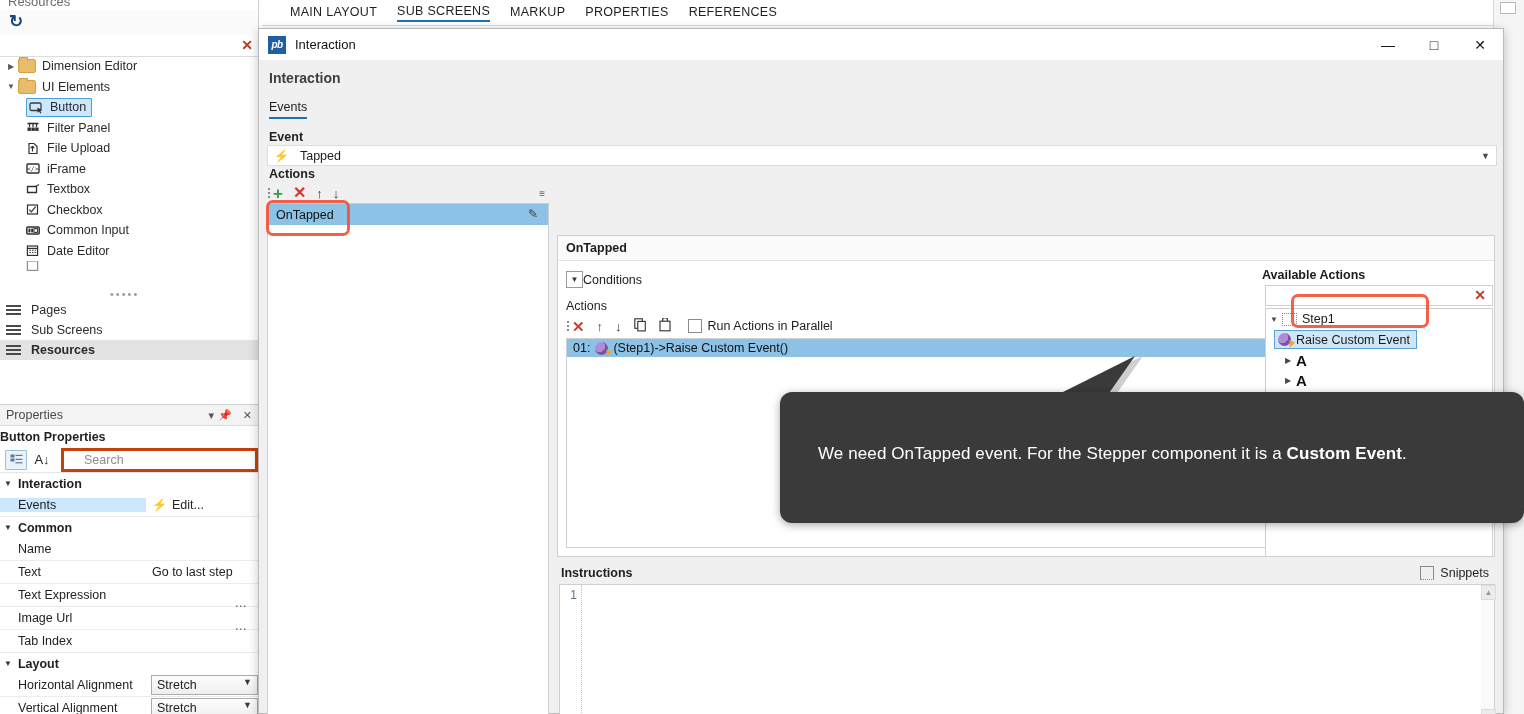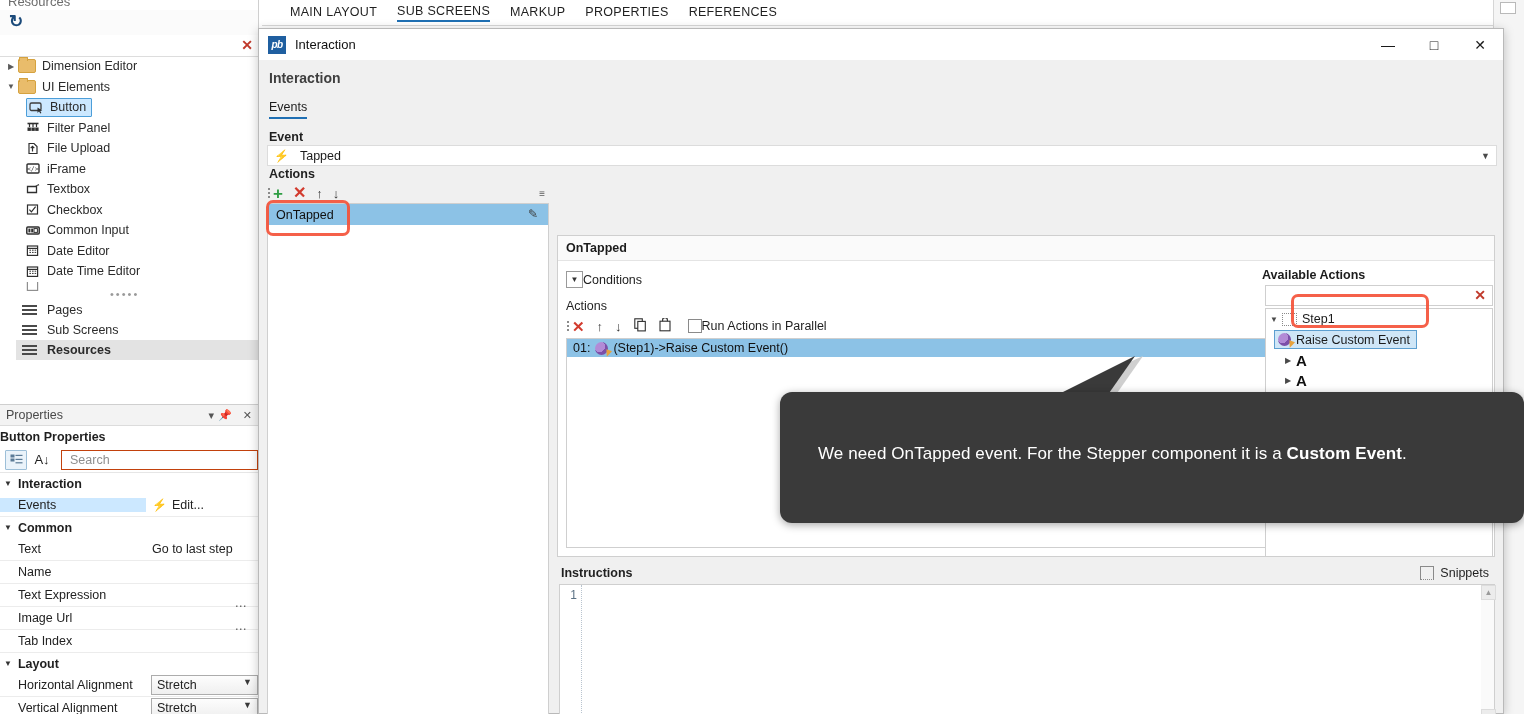--- a/index.html
+++ b/index.html
@@ -121,21 +121,20 @@
     height: 17px;
     border-radius: 1px;
   }
 
   
   #navstrip {
     position: absolute;
     left: 0; top: 300px;
     width: 258px; height: 100px;
     background: #ffffff;
-    margin-left: 16px;
   }
   .navrow {
     position: relative;
     height: 20px;
     display: flex;
     align-items: center;
     padding-left: 6px;
     font-size: 12.5px;
     color: #2b2b2b;
   }
@@ -204,24 +203,24 @@
     background: #eaf3fa;
     display:flex; align-items:center; justify-content:center;
     font-size: 10px; color: #2a4a66;
     border-radius: 1px;
   }
   .pt-btn.flat { border-color: transparent; background: transparent; font-size: 13px; color:#222; }
   #props-search {
     flex: 1;
     height: 18px;
     margin-left: 4px;
-    border: 1px solid #c2410c;
+    border: 3px solid #c2410c;
     background: #fff;
     display: flex; align-items: center;
-    padding-left: 8px;
+    padding-left: 20px;
     color: #8e8e8e;
     font-size: 12.5px;
     position: relative;
   }
   #props-search .x {
     position: absolute; right: -14px; top: -1px;
     color: #c0392b; font-size: 15px; font-weight: bold;
   }
   .pgroup {
     height: 21px;
@@ -429,21 +428,21 @@
     display: flex; align-items: center; gap: 12px;
     padding-left: 6px;
     box-sizing: border-box;
   }
   #actions-toolbar .grip {
     position: absolute; left: 1px; top: 4px;
     width: 2px; height: 12px;
     background: radial-gradient(#8b8b8b 40%, transparent 41%) 0 0/2px 4px repeat-y;
   }
   #actions-toolbar .ico { font-size: 13px; color: #2f2f2f; line-height: 1; }
-  #actions-toolbar .cbwrap { display:flex; align-items:center; margin-left: 4px; }
+  #actions-toolbar .cbwrap { display:flex; align-items:center; gap:6px; margin-left: 4px; }
   #actions-toolbar .cb {
     width: 12px; height: 12px;
     border: 1px solid #8a8a8a;
     background: #fff;
   }
   #actions-toolbar .ovf { position: absolute; right: 4px; top: 5px; color: #5a5a5a; font-size: 10px; }
 
   #actions-list {
     position: absolute; left: 8px; top: 102px;
     width: 920px; height: 210px;
@@ -733,30 +732,20 @@
         <span class="gico">
           <svg width="15" height="13" viewBox="0 0 15 13">
               <rect x="1.4" y="2" width="10.2" height="9.4" fill="none" stroke="#2f2f2f" stroke-width="1.2"></rect>
               <path d="M1.4 4.4 H11.6" stroke="#2f2f2f" stroke-width="1.2"></path>
               <path d="M3.4 6.2 h1.6 M6 6.2 h1.6 M8.6 6.2 h1.6 M3.4 8.4 h1.6 M6 8.4 h1.6 M8.6 8.4 h1.6" stroke="#2f2f2f" stroke-width="1"></path>
             </svg>
         </span>
         <span>Date Editor</span>
       </div>
 
-      <div class="tnode leaf">
-        <span class="gico">
-          <svg width="15" height="13" viewBox="0 0 15 13">
-              <rect x="1.4" y="2" width="10.2" height="9.4" fill="none" stroke="#2f2f2f" stroke-width="1.2"></rect>
-              <path d="M1.4 4.4 H11.6" stroke="#2f2f2f" stroke-width="1.2"></path>
-              <path d="M3.4 6.2 h1.6 M6 6.2 h1.6 M8.6 6.2 h1.6 M3.4 8.4 h1.6 M6 8.4 h1.6 M8.6 8.4 h1.6" stroke="#2f2f2f" stroke-width="1"></path>
-            </svg>
-        </span>
-        <span>Date Time Editor</span>
-      </div>
 
       <div class="tnode leaf" style="height:10px;overflow:hidden;">
         <span class="gico">
           <svg width="15" height="13" viewBox="0 0 15 13">
               <rect x="1.4" y="1" width="10.2" height="9.4" fill="none" stroke="#8f8f8f" stroke-width="1.2"></rect>
             </svg>
         </span>
       </div>
     </div>
 
@@ -815,26 +804,26 @@
       <div class="v">
         <span class="bolt">⚡</span><span>Edit...</span>
       </div>
     </div>
 
     <div class="pgroup">
       <span class="tri">▼</span>
       <span>Common</span>
     </div>
     <div class="prow">
+      <div class="k">Name</div>
+      <div class="v"></div>
+    </div>
+    <div class="prow">
       <div class="k">Text</div>
       <div class="v">Go to last step</div>
-    </div>
-    <div class="prow">
-      <div class="k">Name</div>
-      <div class="v"></div>
     </div>
     <div class="prow">
       <div class="k">Text Expression</div>
       <div class="v">
           <span class="ellip">…</span>
         </div>
     </div>
     <div class="prow">
       <div class="k">Image Url</div>
       <div class="v">

